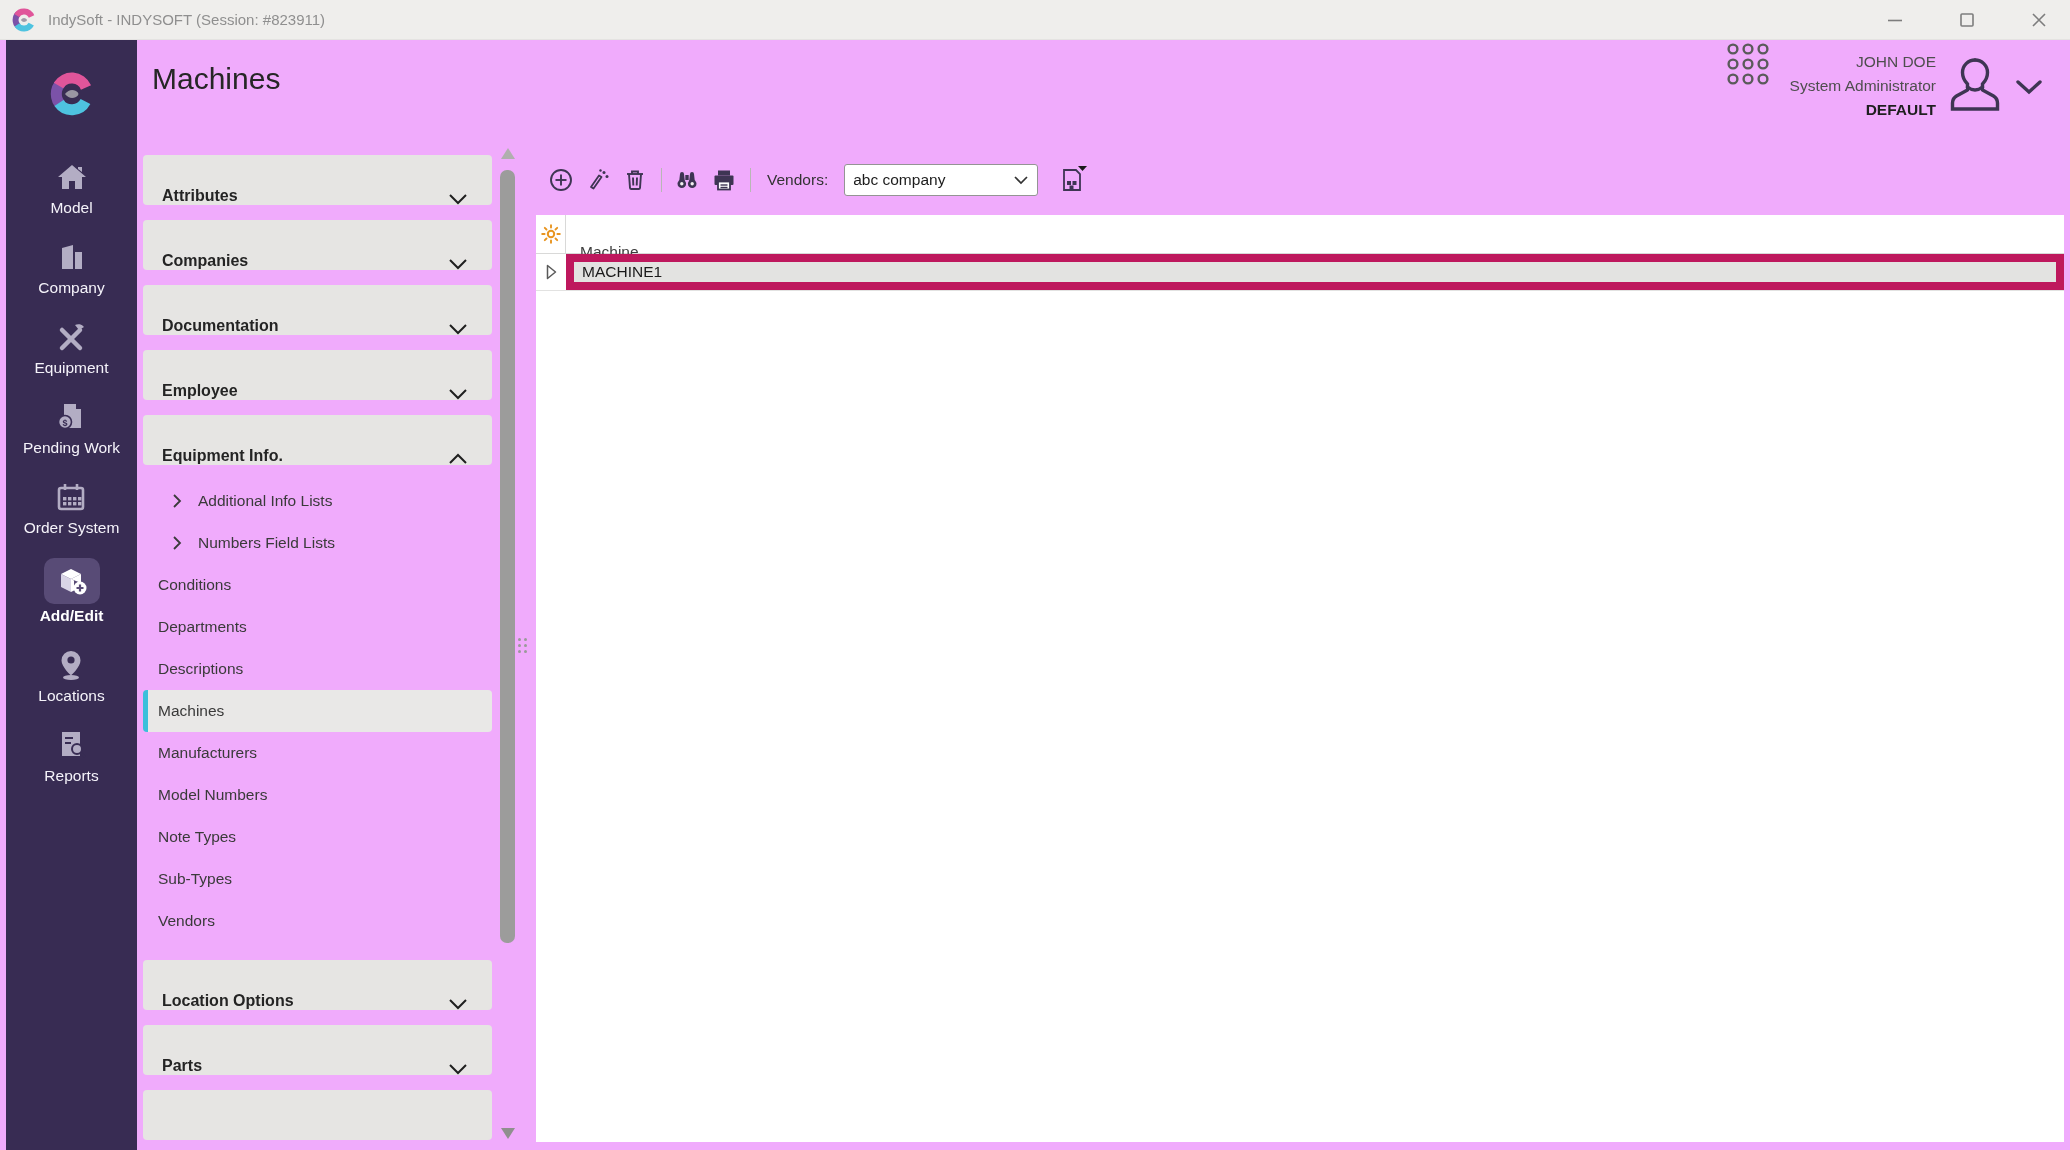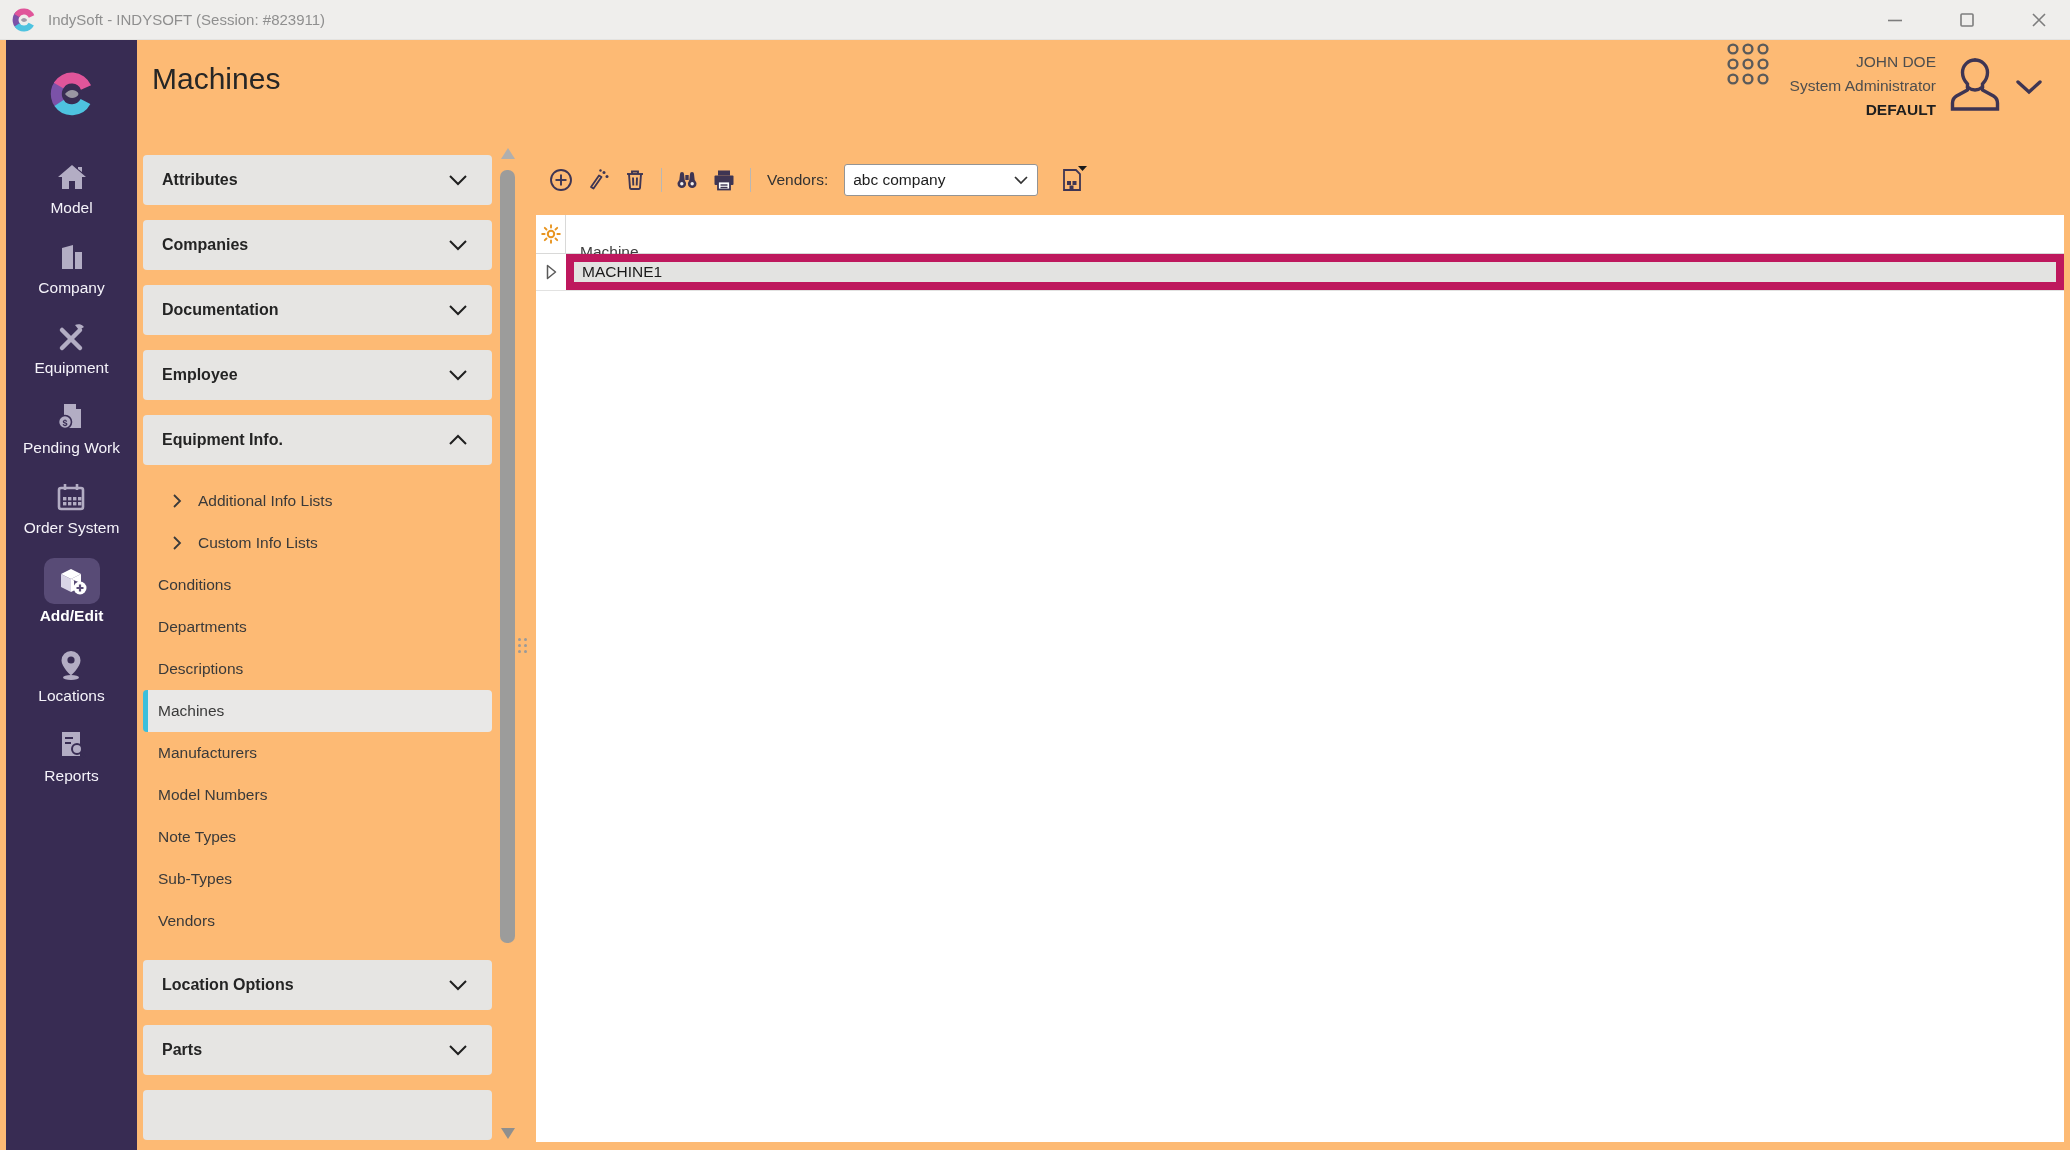--- a/index.html
+++ b/index.html
@@ -1,16 +1,16 @@
 <!DOCTYPE html>
 <html><head>
 <meta charset="utf-8">
 <style>
   html,body{margin:0;padding:0;background:#d8d8d8;}
-  .stage{position:relative;width:2070px;height:1150px;background:#fdba74;overflow:hidden;
+  .stage{position:relative;width:2070px;height:1150px;background:#f0abfc;overflow:hidden;
          font-family:"Liberation Sans",sans-serif;-webkit-font-smoothing:antialiased;}
   
   .titlebar{position:absolute;left:0;top:0;width:2070px;height:40px;background:#efeeec;
             display:flex;align-items:center;border-bottom:1px solid #e4e3e1;box-sizing:border-box;}
   .tb-title{font-size:15px;color:#8f8f8f;margin-left:10px;}
   .tb-controls{position:absolute;right:8px;top:0;height:40px;display:flex;align-items:center;}
   .tb-btn{width:46px;height:40px;display:flex;align-items:center;justify-content:center;}
   
   .sidebar{position:absolute;left:6px;top:40px;width:131px;height:1110px;background:#382c53;
            display:flex;flex-direction:column;align-items:center;}
@@ -24,21 +24,21 @@
   .page-title{position:absolute;left:152px;top:62px;font-size:30px;color:#262626;}
   .user-cluster{position:absolute;top:40px;right:20px;height:110px;}
   .apps-icon{position:absolute;right:300px;top:42px;}
   .user-text{position:absolute;right:114px;top:10px;text-align:right;line-height:24px;}
   .ut-name,.ut-role{font-size:15.5px;color:#4e4e4e;}
   .ut-profile{font-size:15.5px;font-weight:bold;color:#1f1f1f;}
   .avatar{position:absolute;right:44px;top:14px;}
   .user-chevron{position:absolute;right:6px;top:38px;}
   
   .navpanel{position:absolute;left:143px;top:155px;width:349px;height:995px;overflow:hidden;}
-  .acc{height:50px;border-radius:4px;background:#e6e5e3;display:flex;align-items:center;
+  .acc{height:50px;border-radius:4px;background:#e6e5e3;display:flex;align-items:flex-end;
        justify-content:space-between;padding:0 24px 0 19px;margin-bottom:15px;box-sizing:border-box;}
   .acc-label{font-size:16px;font-weight:bold;color:#242424;}
   .navlist{margin:4px 0 18px 0;}
   .navitem{height:42px;display:flex;align-items:center;padding-left:15px;font-size:15.5px;color:#3a3a3a;}
   .navitem .child-chevron{margin:0 16px 0 14px;display:flex;align-items:center;}
   .navitem.selected{background:#e9e8e7;border-radius:4px;border-left:5px solid #3bbfdb;padding-left:10px;}
   
   .nav-scroll-up{position:absolute;left:501px;top:148px;width:0;height:0;
       border-left:7px solid transparent;border-right:7px solid transparent;border-bottom:11px solid #b0afae;}
   .nav-scroll-down{position:absolute;left:501px;top:1128px;width:0;height:0;
@@ -305,21 +305,21 @@
             </svg>
           </span>
         <span>Additional Info Lists</span>
       </div>
       <div class="navitem">
         <span class="child-chevron">
             <svg width="10" height="16" viewBox="0 0 10 16">
               <polyline points="2,2 8,8 2,14" fill="none" stroke="#3a3a3a" stroke-width="1.8"></polyline>
             </svg>
           </span>
-        <span>Custom Info Lists</span>
+        <span>Numbers Field Lists</span>
       </div>
       <div class="navitem">
           <span>Conditions</span>
         </div>
       <div class="navitem">
           <span>Departments</span>
         </div>
       <div class="navitem">
           <span>Descriptions</span>
         </div>

